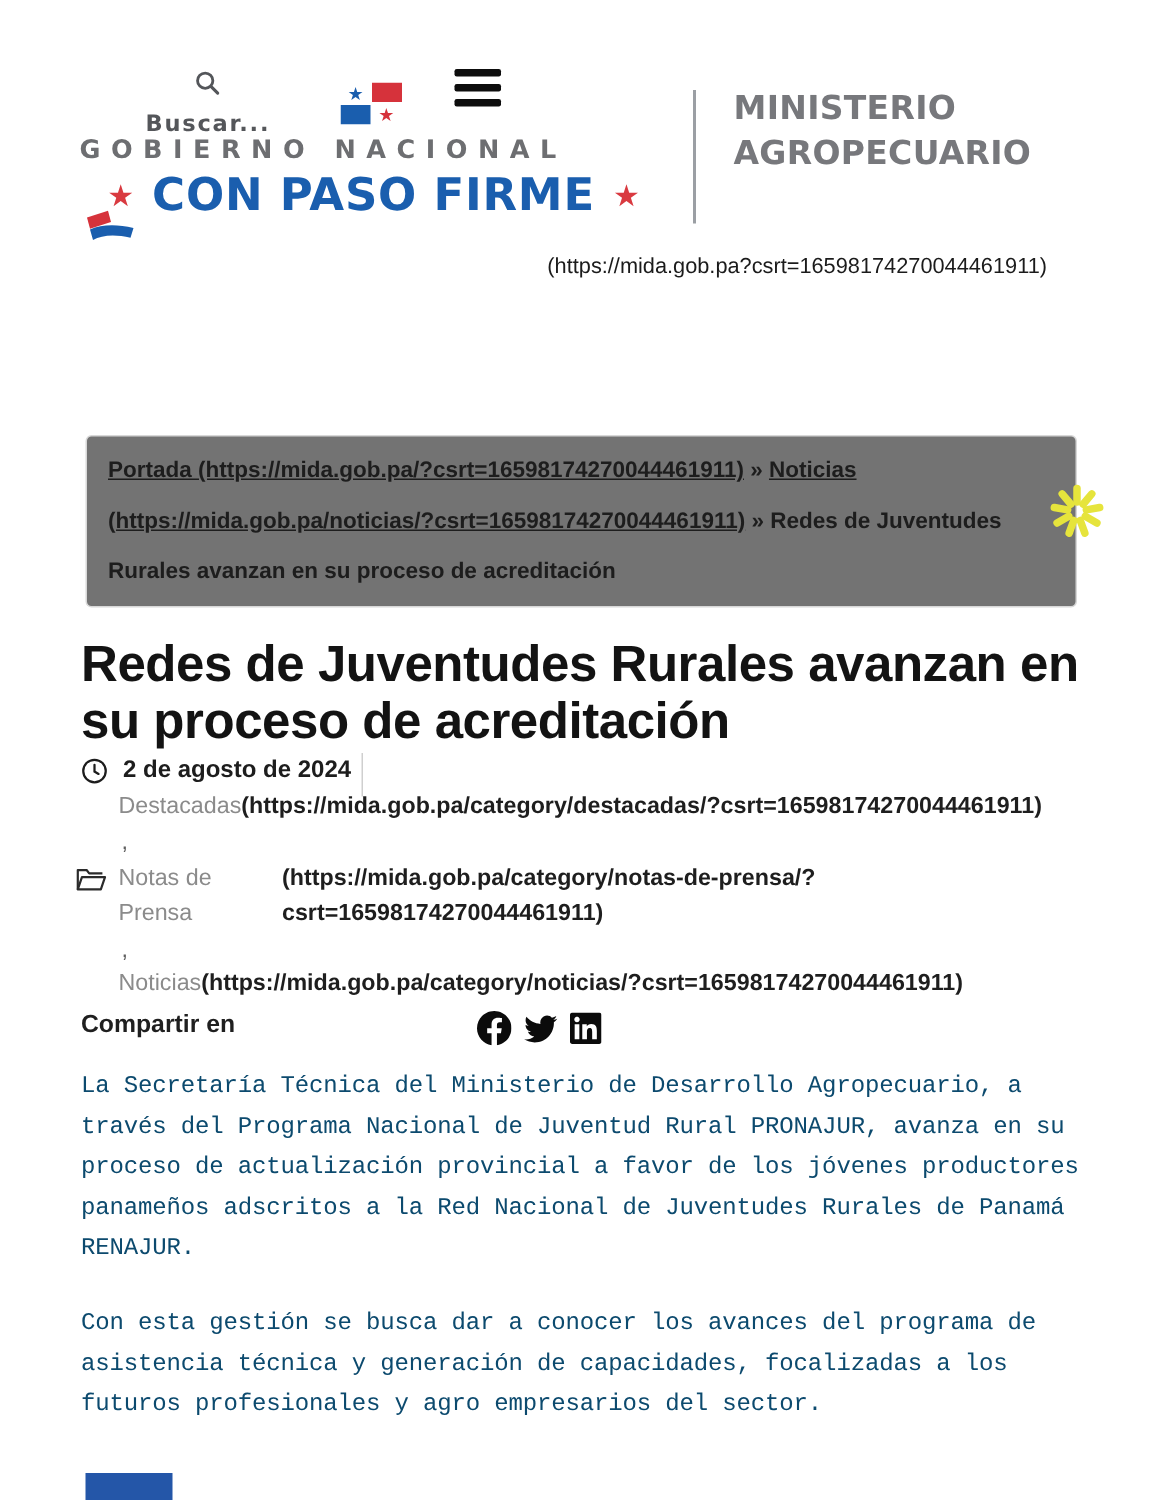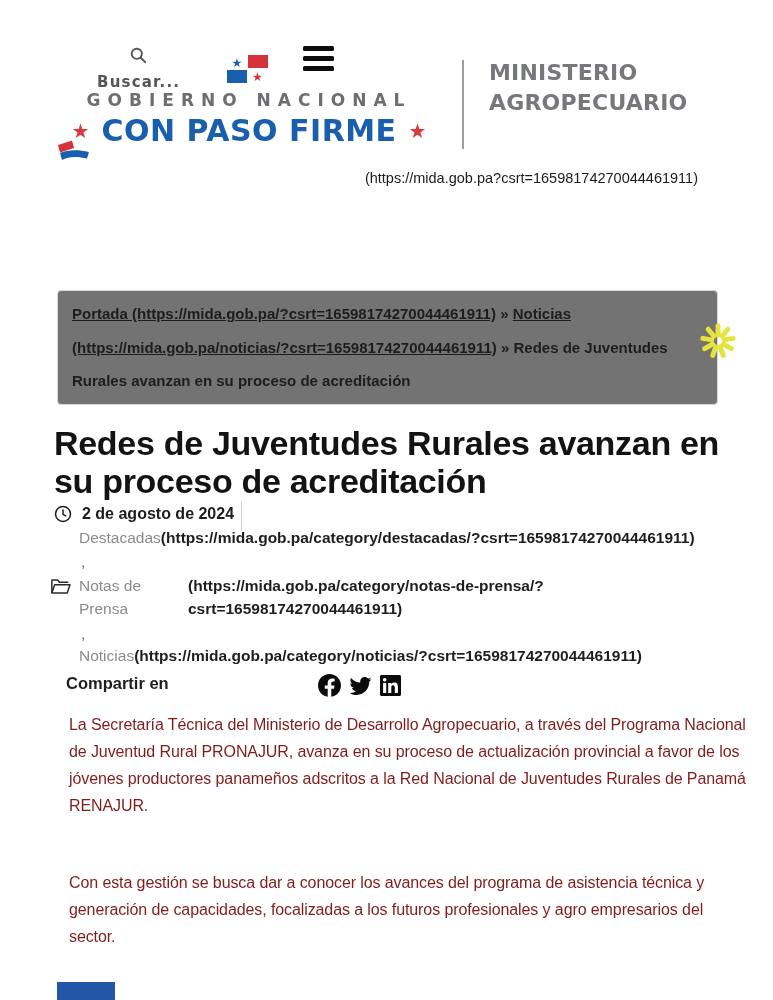--- a/index.html
+++ b/index.html
@@ -5,21 +5,21 @@
   html,body{margin:0;padding:0;background:#ffffff;}
   .page{position:relative;width:773px;height:1000px;background:#ffffff;overflow:hidden;font-family:"Liberation Sans",sans-serif;}
 
   
   .search{position:absolute;left:97px;top:47px;display:flex;align-items:center;gap:9px;
     color:#54565a;font-size:15px;font-weight:600;letter-spacing:1.2px;
     font-family:"DejaVu Sans",sans-serif;cursor:pointer;flex-direction:column;}
   .flag{position:absolute;left:227px;top:55px;}
   .burger{position:absolute;left:303px;top:46px;width:31px;cursor:pointer;}
   .burger span{display:block;height:5px;background:#0d0d0d;border-radius:1.5px;margin-bottom:5px;}
-  .logo{position:absolute;left:53px;top:90px;width:392px;text-align:center;cursor:pointer;}
+  .logo{position:absolute;left:53px;top:90px;width:392px;text-align:left;cursor:pointer;}
   .logo-top{font-size:17px;font-weight:700;color:#6d6e71;letter-spacing:7px;
     font-family:"DejaVu Sans",sans-serif;white-space:nowrap;}
   .logo-main{margin-top:3px;display:flex;align-items:center;justify-content:center;gap:12px;}
   .logo-star{color:#d93a40;font-size:20px;line-height:1;}
   .logo-text{color:#1a5eae;font-size:30px;font-weight:800;letter-spacing:0.5px;
     font-family:"DejaVu Sans",sans-serif;white-space:nowrap;}
   .logo-flag-glyph{position:absolute;left:56px;top:139px;}
   .hdr-divider{position:absolute;left:462px;top:60px;width:2px;height:89px;background:#9b9fa4;}
   .ministry{position:absolute;left:489px;top:58px;font-size:22px;line-height:30px;font-weight:700;
     color:#77787c;letter-spacing:0.2px;font-family:"DejaVu Sans",sans-serif;}
@@ -42,26 +42,26 @@
   .folder{position:absolute;left:50px;top:577px;}
   .cats{position:absolute;left:79px;top:528px;width:645px;font-size:15.5px;font-weight:600;}
   .cat-row{color:#1e1e1e;cursor:pointer;line-height:20px;}
   .cat-name{color:#8b8b8b;font-weight:500;}
   .cat-url{color:#1e1e1e;}
   .cat-sep{color:#5f5f5f;font-weight:500;padding:7px 0 5px 2px;line-height:14px;}
   .cat-cols{display:flex;}
   .cat-cols .cat-name{width:109px;flex:none;line-height:23px;}
   .cat-cols .cat-url{width:362px;line-height:23px;overflow-wrap:anywhere;}
 
-  .share-label{position:absolute;left:54px;top:674px;font-size:16.5px;font-weight:600;color:#1f1f1f;margin-left:12px;}
+  .share-label{position:absolute;left:54px;top:674px;font-size:16.5px;font-weight:600;color:#1f1f1f;}
   .share-icons{position:absolute;left:318px;top:674px;display:flex;gap:7px;align-items:center;}
   .share-icons svg{cursor:pointer;display:block;}
 
-  .para{position:absolute;left:69px;margin:0;width:684px;font-size:16px;line-height:27px;
-    color:#7f1d1d;letter-spacing:-0.1px;}
+  .para{position:absolute;left:54px;margin:0;width:684px;font-size:16px;line-height:27px;
+    color:#0c4a6e;letter-spacing:-0.1px;font-family:Liberation Mono, monospace;}
   .p1{top:711px;}
   .p2{top:869px;}
 
   .footer-edge{position:absolute;left:57px;top:982px;width:58px;height:18px;background:#2456a8;}
 </style>
 </head>
 <body>
 
 <div class="page">
 

